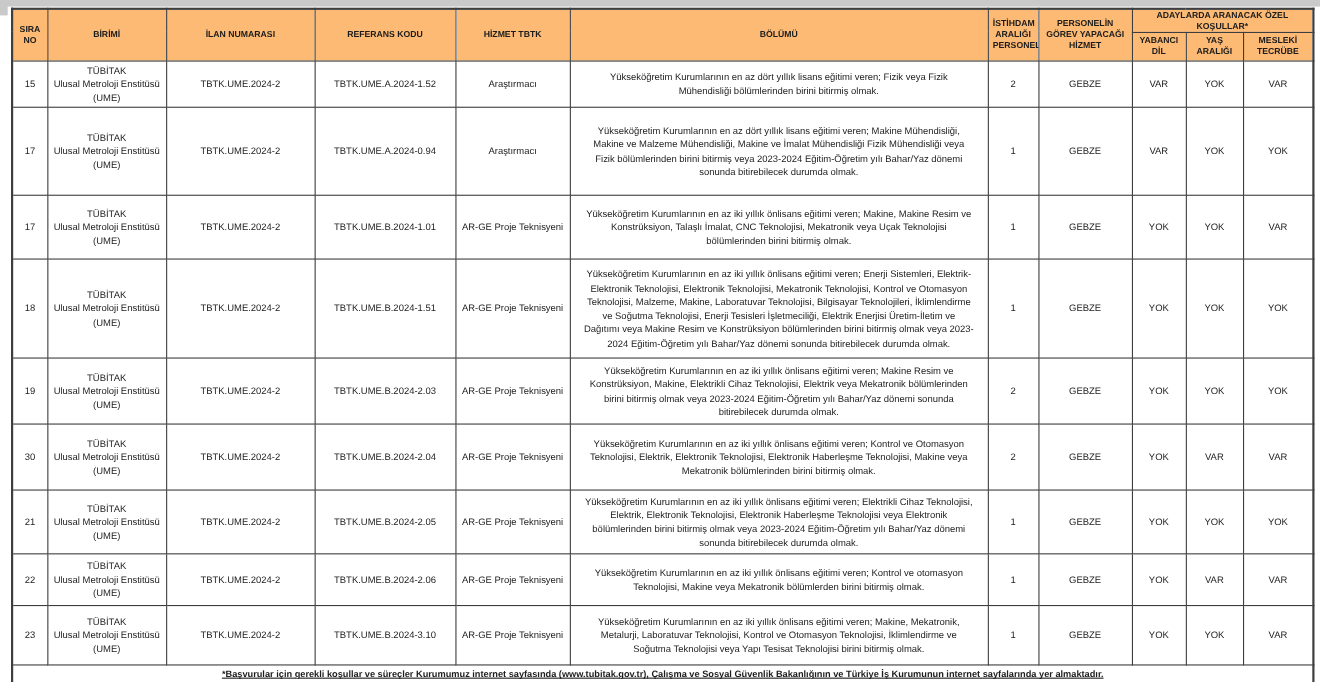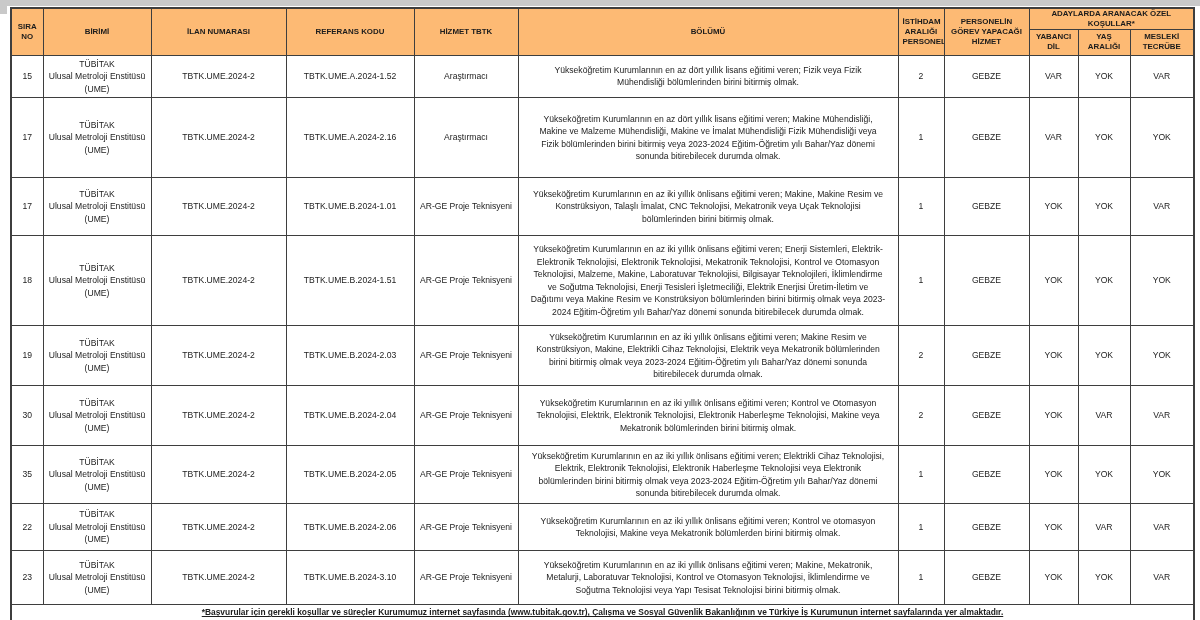--- a/index.html
+++ b/index.html
@@ -73,21 +73,21 @@
           <td class="c-yabanci-dil">VAR</td>
           <td class="c-yas-araligi">YOK</td>
           <td class="c-mesleki-tecrube">VAR</td>
         </tr>
         <tr style="height: 80px;">
           <td class="c-sira-no">17</td>
           <td class="c-birimi pre">TÜBİTAK
 Ulusal Metroloji Enstitüsü
 (UME)</td>
           <td class="c-ilan-numarasi">TBTK.UME.2024-2</td>
-          <td class="c-referans-kodu">TBTK.UME.A.2024-2.16</td>
+          <td class="c-referans-kodu">TBTK.UME.A.2024-0.94</td>
           <td class="c-hizmet-grubu">Araştırmacı</td>
           <td class="c-bolumu">Yükseköğretim Kurumlarının en az dört yıllık lisans eğitimi veren; Makine Mühendisliği, Makine ve Malzeme Mühendisliği, Makine ve İmalat Mühendisliği Fizik Mühendisliği veya Fizik bölümlerinden birini bitirmiş veya 2023-2024 Eğitim-Öğretim yılı Bahar/Yaz dönemi sonunda bitirebilecek durumda olmak.</td>
           <td class="c-istihdam">1</td>
           <td class="c-sehir">GEBZE</td>
           <td class="c-yabanci-dil">VAR</td>
           <td class="c-yas-araligi">YOK</td>
           <td class="c-mesleki-tecrube">YOK</td>
         </tr>
         <tr style="height: 58px;">
           <td class="c-sira-no">17</td>
@@ -143,21 +143,21 @@
           <td class="c-referans-kodu">TBTK.UME.B.2024-2.04</td>
           <td class="c-hizmet-grubu">AR-GE Proje Teknisyeni</td>
           <td class="c-bolumu">Yükseköğretim Kurumlarının en az iki yıllık önlisans eğitimi veren; Kontrol ve Otomasyon Teknolojisi, Elektrik, Elektronik Teknolojisi, Elektronik Haberleşme Teknolojisi, Makine veya Mekatronik bölümlerinden birini bitirmiş olmak.</td>
           <td class="c-istihdam">2</td>
           <td class="c-sehir">GEBZE</td>
           <td class="c-yabanci-dil">YOK</td>
           <td class="c-yas-araligi">VAR</td>
           <td class="c-mesleki-tecrube">VAR</td>
         </tr>
         <tr style="height: 58px;">
-          <td class="c-sira-no">35</td>
+          <td class="c-sira-no">21</td>
           <td class="c-birimi pre">TÜBİTAK
 Ulusal Metroloji Enstitüsü
 (UME)</td>
           <td class="c-ilan-numarasi">TBTK.UME.2024-2</td>
           <td class="c-referans-kodu">TBTK.UME.B.2024-2.05</td>
           <td class="c-hizmet-grubu">AR-GE Proje Teknisyeni</td>
           <td class="c-bolumu">Yükseköğretim Kurumlarının en az iki yıllık önlisans eğitimi veren; Elektrikli Cihaz Teknolojisi, Elektrik, Elektronik Teknolojisi, Elektronik Haberleşme Teknolojisi veya Elektronik bölümlerinden birini bitirmiş olmak veya 2023-2024 Eğitim-Öğretim yılı Bahar/Yaz dönemi sonunda bitirebilecek durumda olmak.</td>
           <td class="c-istihdam">1</td>
           <td class="c-sehir">GEBZE</td>
           <td class="c-yabanci-dil">YOK</td>

